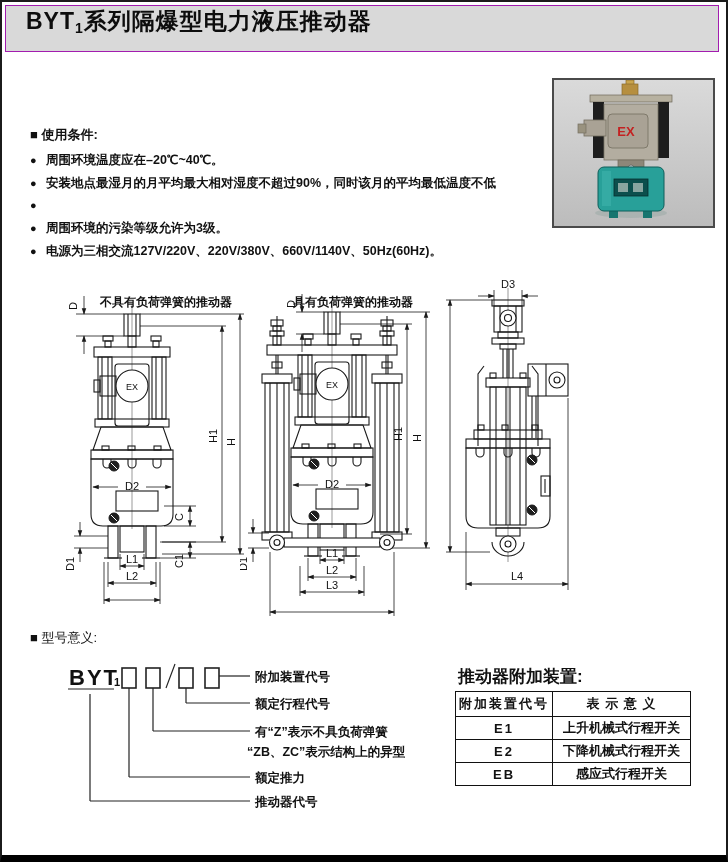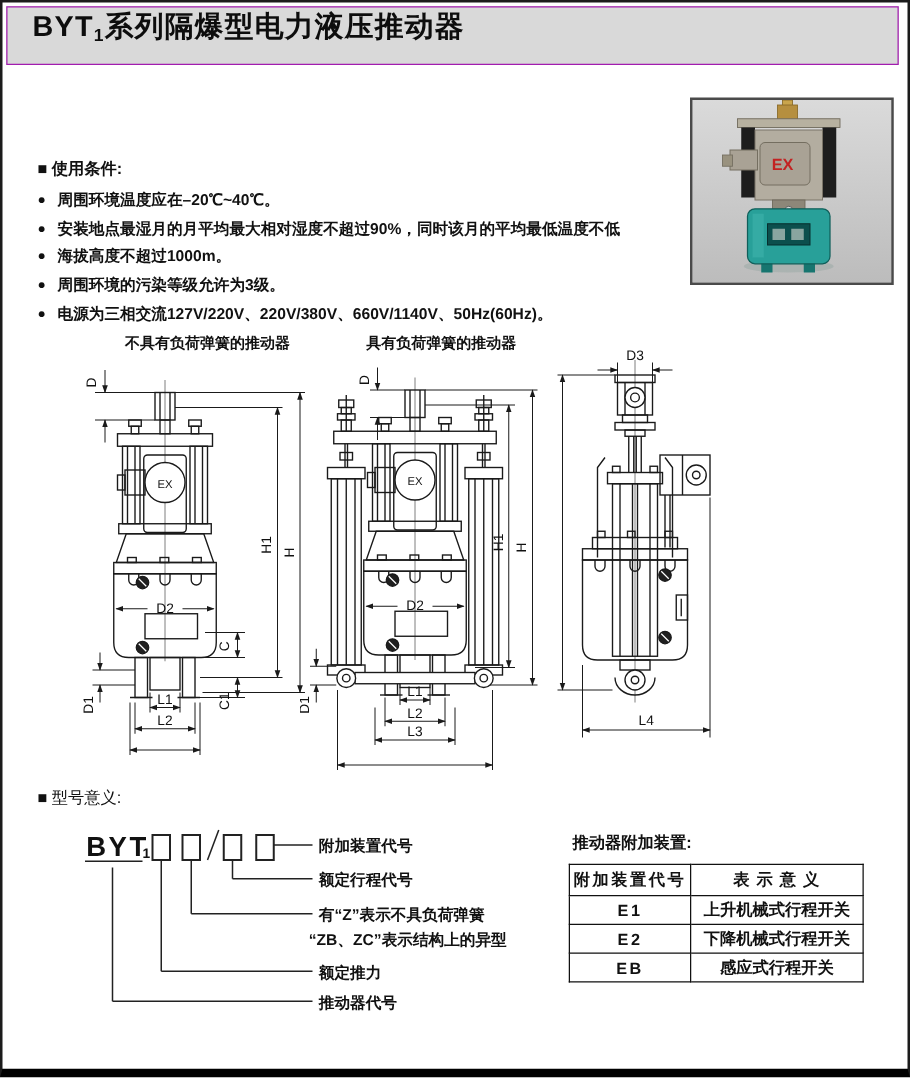--- a/index.html
+++ b/index.html
@@ -10,35 +10,35 @@
   .titlebar{position:absolute;left:3px;top:3px;width:712px;height:45px;background:#d9d9d9;
             border:1px solid #a21caf;display:flex;align-items:flex-start;}
   .title{font-size:23px;font-weight:bold;padding-left:20px;letter-spacing:1px;color:#0d0d0d;}
   .title .sub{font-size:14px;vertical-align:-4px;font-weight:bold;}
   .conditions{position:absolute;left:28px;top:93px;width:512px;}
   .cond-heading{font-size:13px;font-weight:bold;margin-bottom:5px;margin-top:31px;}
   .cond-row{display:flex;line-height:22.7px;font-size:12.5px;font-weight:bold;}
   .cond-row .blt{width:16px;font-size:11px;flex:none;}
   .photo{position:absolute;left:550px;top:76px;width:159px;height:146px;border:2px solid #4a4a4a;
          background:linear-gradient(#dadada,#bcbcbc);}
-  .dtitle{position:absolute;font-size:12px;font-weight:bold;text-align:center;}
+  .dtitle{position:absolute;font-size:12px;font-weight:bold;text-align:center;margin-top:28px;}
   .draw{position:absolute;}
   .ln{stroke:#1a1a1a;stroke-width:1.1;fill:none;}
   .lnf{stroke:#1a1a1a;stroke-width:1.1;fill:#fff;}
   .ax{stroke:#1a1a1a;stroke-width:.45;fill:none;}
   .dim{stroke:#1a1a1a;stroke-width:.8;fill:none;}
   .dt{font:11px "Liberation Sans",sans-serif;fill:#111;}
   .plug{fill:#1f1f1f;stroke:#1a1a1a;}
   .model-heading{position:absolute;left:28px;top:627px;font-size:13px;font-weight:normal;}
   .mt{font:bold 12.5px "Liberation Sans",sans-serif;fill:#111;}
   .mcode{font:bold 22px "Liberation Sans",sans-serif;fill:#111;letter-spacing:2px;}
   .msub{font:bold 11px "Liberation Sans",sans-serif;fill:#111;}
   .mln{stroke:#222;stroke-width:1.2;fill:none;}
   .mbox{stroke:#222;stroke-width:1.6;fill:none;}
-  .acc-title{position:absolute;left:456px;top:663px;font-size:13px;font-weight:bold;}
+  .acc-title{position:absolute;left:456px;top:663px;font-size:17px;font-weight:bold;}
   table.acc{position:absolute;left:453px;top:689px;border-collapse:collapse;table-layout:fixed;
             width:236px;font-size:13px;font-weight:bold;}
   table.acc th,table.acc td{border:1.5px solid #111;text-align:center;padding:0;}
   table.acc th{height:24px;letter-spacing:1px;}
   table.acc td{height:22px;}
   table.acc .c1{width:96px;letter-spacing:2px;}
 </style>
 </head>
 <body>
 
@@ -56,21 +56,20 @@
       </div>
     <div class="cond-row">
         <span class="blt">●</span>
         <span>安装地点最湿月的月平均最大相对湿度不超过90%，同时该月的平均最低温度不低</span>
       </div>
     <div class="cond-row">
         <span class="blt"></span>
       </div>
     <div class="cond-row">
         <span class="blt">●</span>
-        <span>海拔高度不超过1000m。</span>
       </div>
     <div class="cond-row">
         <span class="blt">●</span>
         <span>周围环境的污染等级允许为3级。</span>
       </div>
     <div class="cond-row">
         <span class="blt">●</span>
         <span>电源为三相交流127V/220V、220V/380V、660V/1140V、50Hz(60Hz)。</span>
       </div>
   </div>

